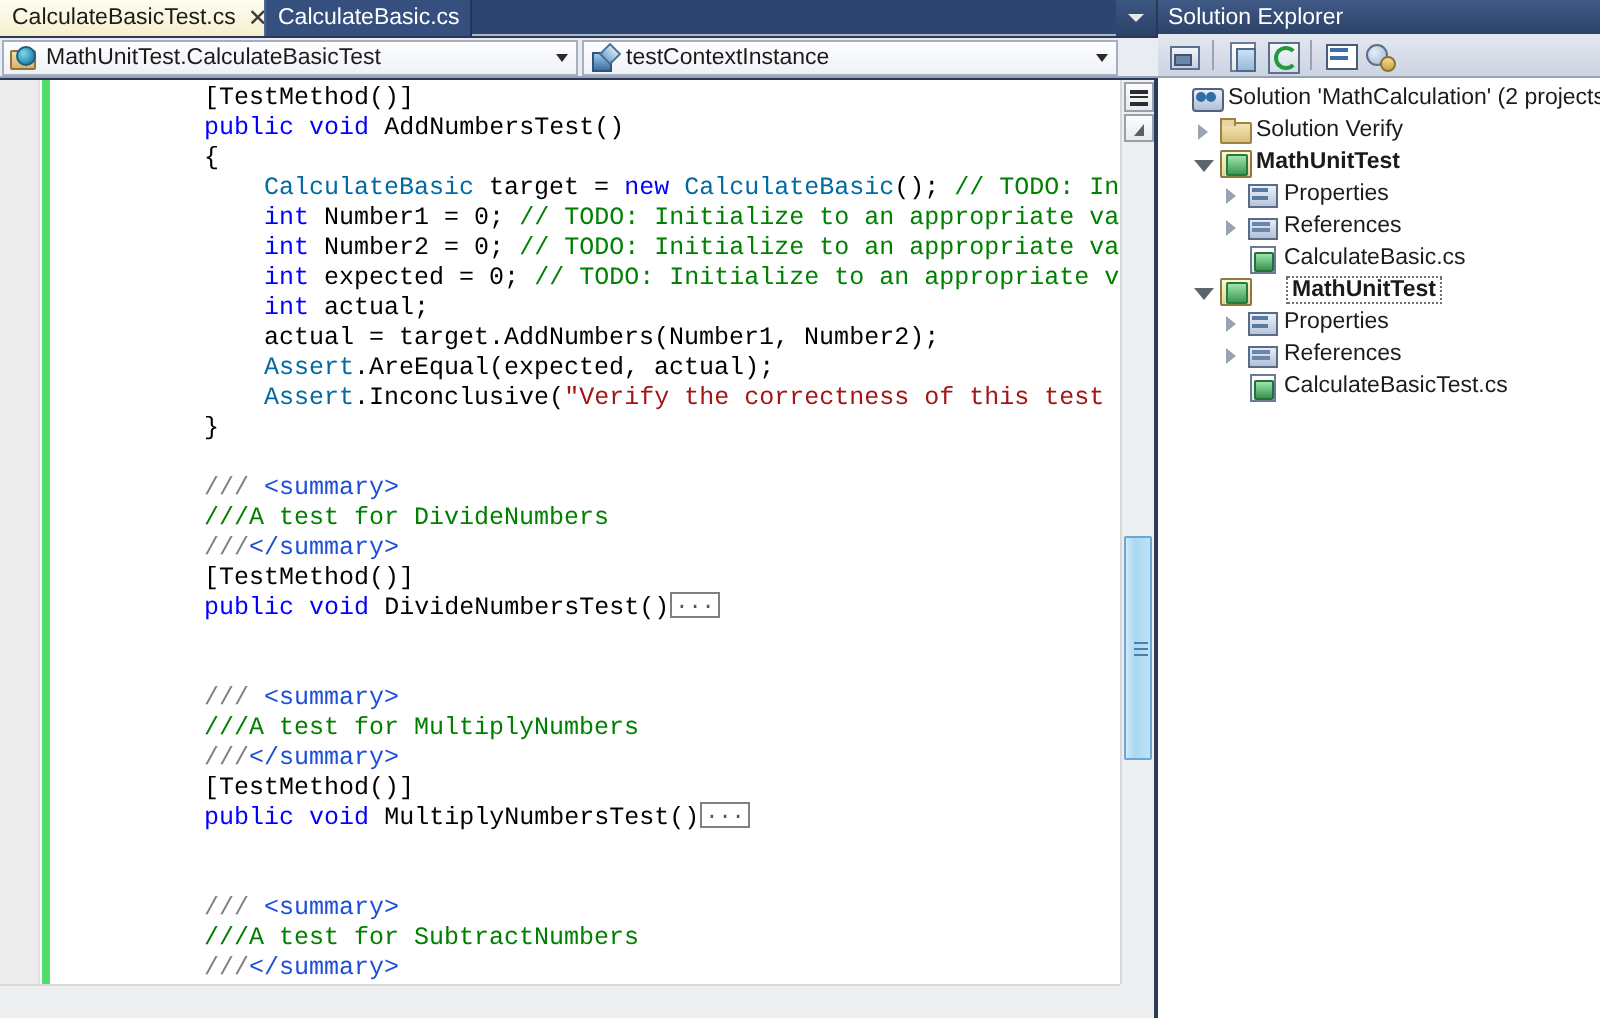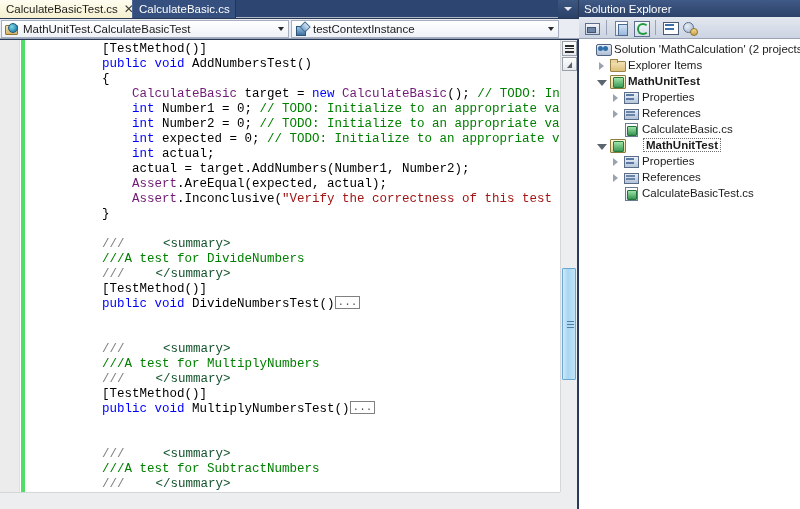--- a/index.html
+++ b/index.html
@@ -150,24 +150,24 @@
     font-family: "Liberation Mono", monospace;
     font-size: 12.5px;
     line-height: 15px;
     white-space: pre;
     padding-top: 2px;
   }
   .ln { height: 15px; padding-left: 2px; }
 
   
   .kw   { color: #0000ff; }
-  .typ  { color: #701a75; text-align: right; }
+  .typ  { color: #0369a1; text-align: right; }
   .cmt  { color: #008000; }
   .xdoc { color: #808080; }
-  .xtag { color: #14532d; margin-left: 31px; }
+  .xtag { color: #1d4ed8; }
   .str  { color: #a31515; }
   .plain{ color: #000000; }
   .attr { color: #000000; }
 
   
   .collapsed {
     display: inline-block;
     border: 1px solid #808080;
     background: #ffffff;
     color: #555555;
@@ -470,21 +470,21 @@
     </div>
     <div id="solex-tree">
         <div class="trow" style="padding-left: 2px;">
           <span class="twist"></span>
           <span class="ticon ti-solution"></span>
           <span class="tlabel">Solution 'MathCalculation' (2 projects)</span>
         </div>
         <div class="trow" style="padding-left: 16px;">
           <span class="twist closed"></span>
           <span class="ticon ti-folder"></span>
-          <span class="tlabel">Explorer Items</span>
+          <span class="tlabel">Solution Verify</span>
         </div>
         <div class="trow bold" style="padding-left: 16px;">
           <span class="twist open"></span>
           <span class="ticon ti-csproj"></span>
           <span class="tlabel">MathUnitTest</span>
         </div>
         <div class="trow" style="padding-left: 30px;">
           <span class="twist closed"></span>
           <span class="ticon ti-props"></span>
           <span class="tlabel">Properties</span>

